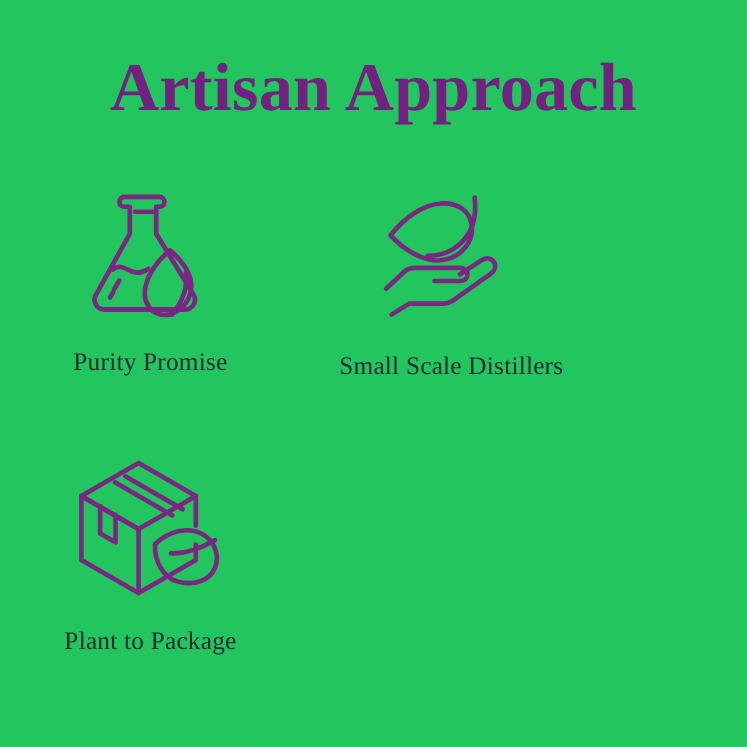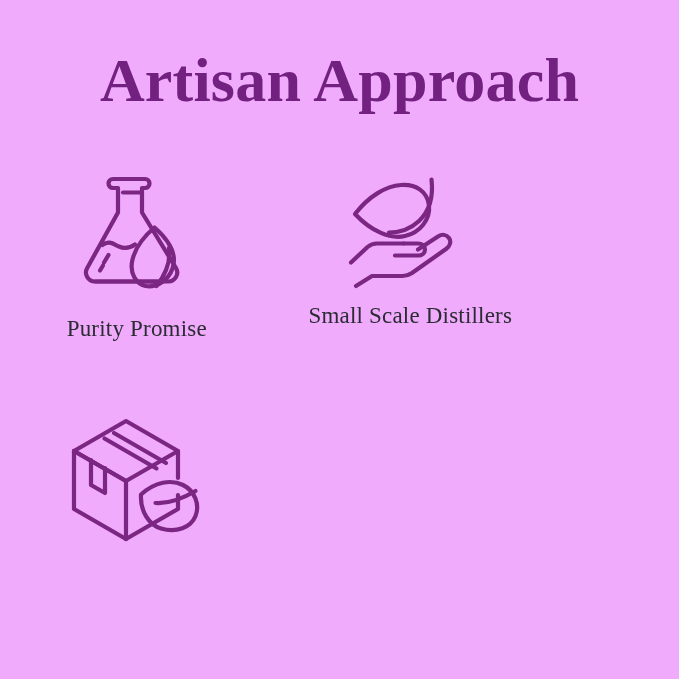--- a/index.html
+++ b/index.html
@@ -10,21 +10,21 @@
     width: 679px;
     height: 679px;
     background: #f8f7f7;
     font-family: "Liberation Serif", "DejaVu Serif", serif;
     overflow: hidden;
   }
   .page {
     position: relative;
     width: 679px;
     height: 679px;
-    background: #f0abfc;
+    background: #22c55e;
     box-sizing: border-box;
     padding-left: 28px;
   }
   .page-title {
     position: absolute;
     top: 44px;
     left: 0;
     width: 679px;
     text-align: center;
     font-family: "Liberation Serif", "DejaVu Serif", serif;
@@ -75,21 +75,21 @@
     margin-top: 20px;
     text-align: center;
     font-family: "Liberation Serif", "DejaVu Serif", serif;
     font-size: 23px;
     line-height: 29px;
     color: #2b2b33;
     letter-spacing: 0.2px;
     white-space: pre-line;
   }
   .feature-cell.row2 .feature-label {
-    margin-top: 11px;
+    margin-top: 28px;
   }
 </style>
 </head>
 <body>
 
 <div class="page">
 
   <div class="page-title">Artisan Approach</div>
 
   <div class="features-grid">
@@ -147,16 +147,17 @@
 
           <path d="M35.5 18.5 L87.5 48.5"></path>
           <path d="M45 13 L97 43"></path>
 
           <path d="M22 40 v25 l14 8 V48"></path>
 
           <path d="M72 74.5 c14 -12.5 30 -15.5 42 -9.5 c12 6 17 19.5 12.5 31 c-4.5 11.5 -19 17 -34.5 12.5 c-12 -3.5 -21 -17.5 -20 -34 z"></path>
           <path d="M126.5 71 c-11 6.5 -24.5 13 -40 12"></path>
         </svg>
       </div>
+      <div class="feature-label">Plant to Package</div>
     </div>
 
   </div>
 </div>
 
 </body></html>

